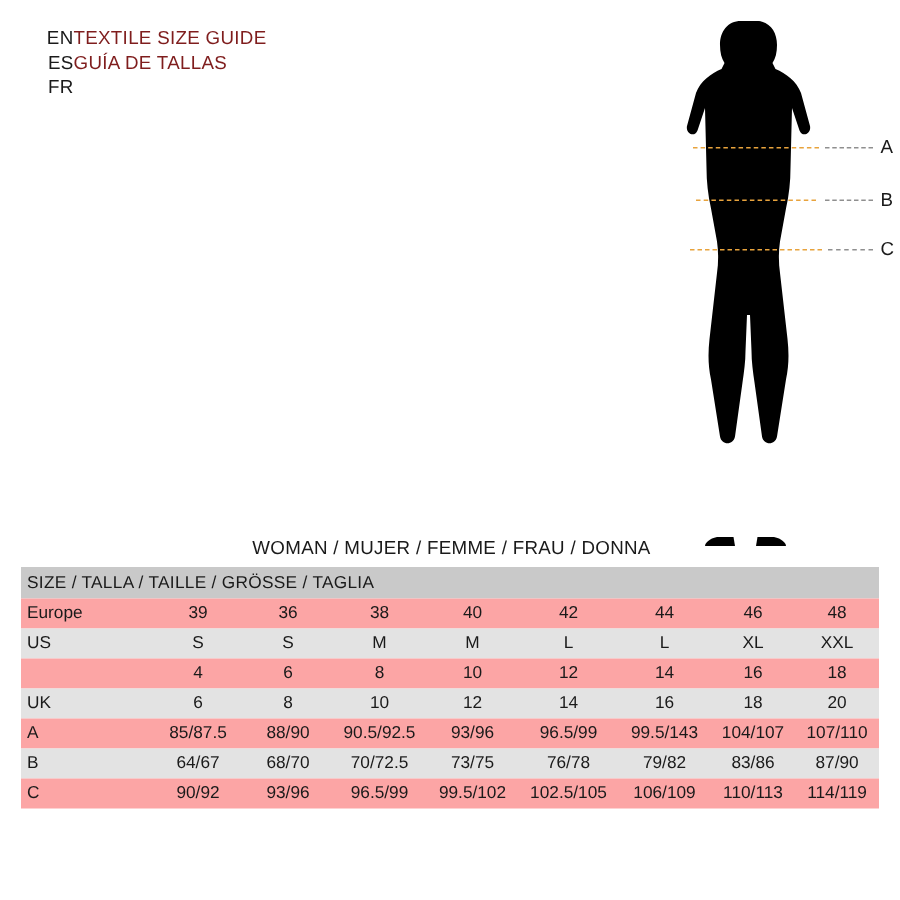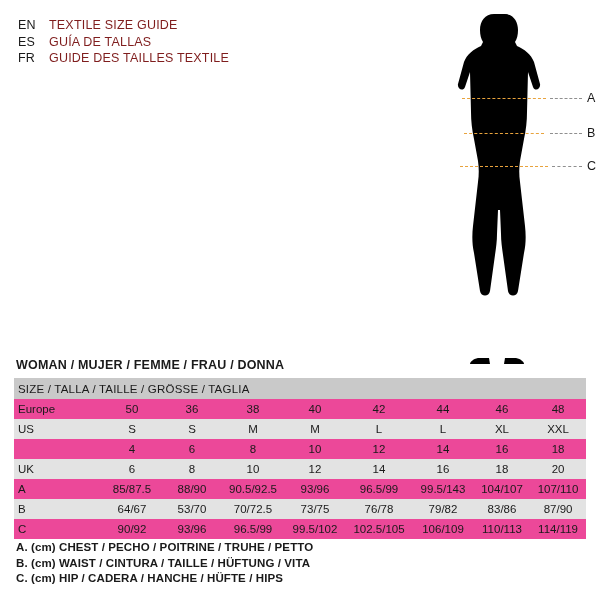--- a/index.html
+++ b/index.html
@@ -27,20 +27,21 @@
     top: 17px;
     left: 18px;
     width: 420px;
   }
   .lang-row {
     display: flex;
     align-items: baseline;
     line-height: 16.5px;
     font-size: 12.5px;
     letter-spacing: 0.2px;
+    text-align: right;
   }
   .lang-code {
     width: 31px;
     flex: 0 0 31px;
     color: #1a1a1a;
   }
   .lang-text {
     color: #7f1d1d;
   }
 
@@ -73,24 +74,25 @@
 
   
   .table-wrap {
     position: absolute;
     left: 14px;
     top: 358px;
     width: 572px;
   }
   .woman-title {
     font-size: 12.5px;
-    font-weight: bold;
+    font-weight: normal;
     letter-spacing: 0.2px;
     margin: 0 0 6px 2px;
     color: #1a1a1a;
+    text-align: center;
   }
   table.size-table {
     border-collapse: collapse;
     width: 572px;
     font-size: 11.5px;
     table-layout: fixed;
   }
   table.size-table td {
     padding: 2px 0 2px 0;
     height: 16px;
@@ -108,21 +110,21 @@
     padding-left: 4px;
     letter-spacing: 0.2px;
     height: 17px;
     margin-left: 17px;
   }
   tr.shade td {
     background: #e3e3e3;
     margin-top: 24px;
   }
   tr.plain td {
-    background: #ec4899;
+    background: #fca5a5;
   }
 
   
   .notes {
     position: absolute;
     left: 16px;
     top: 540px;
     width: 560px;
   }
   .note {
@@ -142,21 +144,20 @@
     <div class="lang-row">
       <span class="lang-code">EN</span>
       <span class="lang-text">TEXTILE SIZE GUIDE</span>
     </div>
     <div class="lang-row">
       <span class="lang-code">ES</span>
       <span class="lang-text">GUÍA DE TALLAS</span>
     </div>
     <div class="lang-row">
       <span class="lang-code">FR</span>
-      <span class="lang-text">GUIDE DES TAILLES TEXTILE</span>
     </div>
   </div>
 
   <div class="figure-area">
     <svg class="figure-svg" width="130" height="360" viewBox="0 0 130 360">
       <g fill="#000000">
 
         <ellipse cx="62" cy="22" rx="12.5" ry="16"></ellipse>
 
         <path d="M57 36 h10 v10 h-10 z"></path>
@@ -195,21 +196,21 @@
         <col style="width:56px">
         <col style="width:56px">
       </colgroup>
       <tbody>
         <tr class="hdr">
           <td colspan="9">SIZE / TALLA / TAILLE / GRÖSSE / TAGLIA</td>
         </tr>
 
         <tr class="plain">
           <td class="rowhead">Europe</td>
-          <td>50</td>
+          <td>39</td>
           <td>36</td>
           <td>38</td>
           <td>40</td>
           <td>42</td>
           <td>44</td>
           <td>46</td>
           <td>48</td>
         </tr>
 
         <tr class="shade">
@@ -256,21 +257,21 @@
           <td>93/96</td>
           <td>96.5/99</td>
           <td>99.5/143</td>
           <td>104/107</td>
           <td>107/110</td>
         </tr>
 
         <tr class="shade">
           <td class="rowhead">B</td>
           <td>64/67</td>
-          <td>53/70</td>
+          <td>68/70</td>
           <td>70/72.5</td>
           <td>73/75</td>
           <td>76/78</td>
           <td>79/82</td>
           <td>83/86</td>
           <td>87/90</td>
         </tr>
 
         <tr class="plain">
           <td class="rowhead">C</td>
@@ -280,19 +281,14 @@
           <td>99.5/102</td>
           <td>102.5/105</td>
           <td>106/109</td>
           <td>110/113</td>
           <td>114/119</td>
         </tr>
       </tbody>
     </table>
   </div>
 
-  <div class="notes">
-    <div class="note">A. (cm) CHEST / PECHO / POITRINE / TRUHE / PETTO</div>
-    <div class="note">B. (cm) WAIST / CINTURA / TAILLE / HÜFTUNG / VITA</div>
-    <div class="note">C. (cm) HIP / CADERA / HANCHE / HÜFTE / HIPS</div>
-  </div>
 
 </div>
 
 </body></html>

